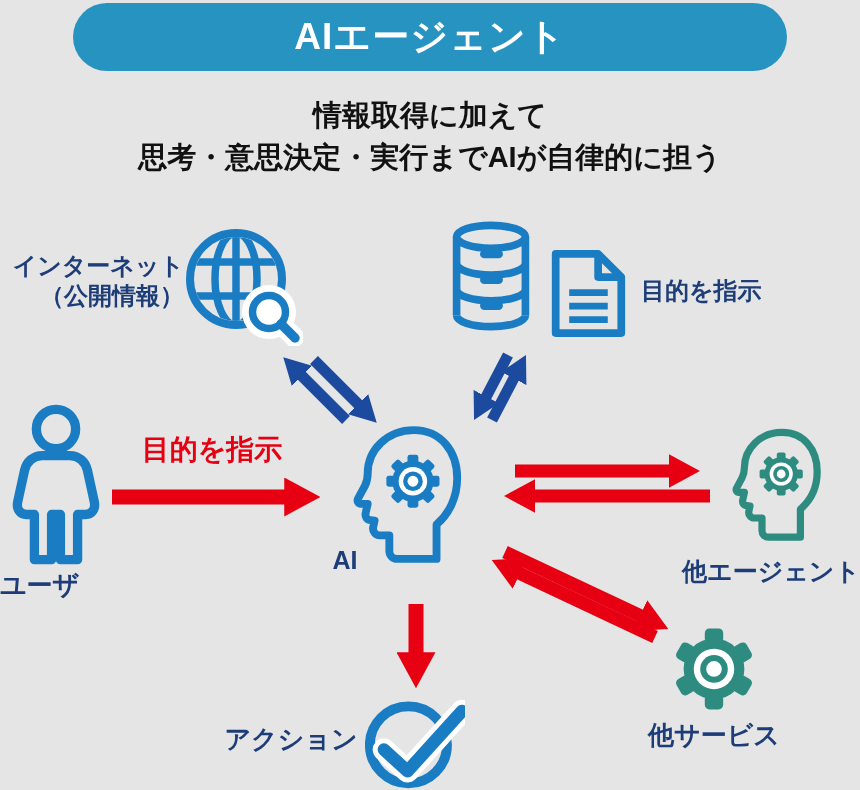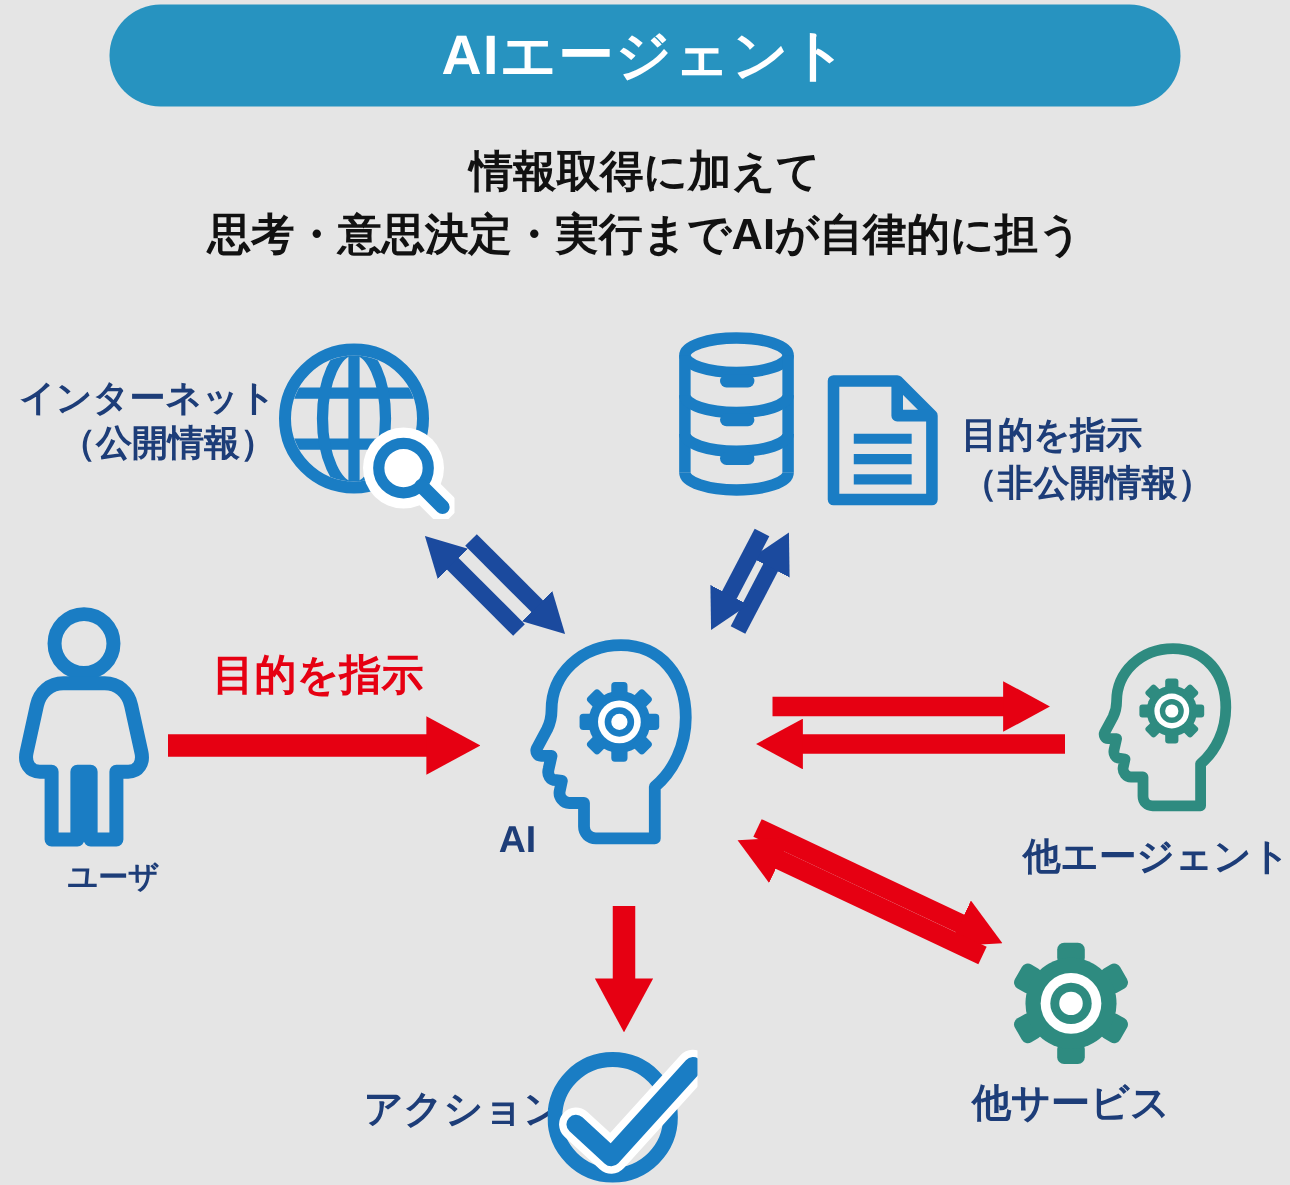--- a/index.html
+++ b/index.html
@@ -117,30 +117,29 @@
       <path d="M53,8 L53,32 L77,32"></path>
     </g>
     <g stroke="#1a7dc4" stroke-width="7">
       <line x1="23" y1="48" x2="63" y2="48"></line>
       <line x1="23" y1="62" x2="63" y2="62"></line>
       <line x1="23" y1="76" x2="63" y2="76"></line>
     </g>
   </svg>
   <div class="abs nlabel" style="left:641px;top:275px;width:215px;text-align:left;line-height:32px;">
     <div>目的を指示</div>
-    <div>（非公開情報）</div>
   </div>
 
   <svg class="abs ic" style="left:2px;top:402px;" width="108" height="168" viewBox="0 0 110 170">
     <g fill="none" stroke="#1a7dc4" stroke-width="9.5" stroke-linejoin="round">
       <circle cx="55" cy="27" r="20"></circle>
       <path d="M33,160 L33,114 L25,114 C18,114 14.5,108 16,101 L23,69 C25,60 32,54 41,54 L69,54 C78,54 85,60 87,69 L94,101 C95.5,108 92,114 85,114 L77,114 L77,160 L59.5,160 L59.5,114 L50.5,114 L50.5,160 Z"></path>
     </g>
   </svg>
-  <div class="abs nlabel" style="left:0px;top:570px;width:106px;text-align:right;font-size:20px;">ユーザ</div>
+  <div class="abs nlabel" style="left:0px;top:570px;width:106px;text-align:left;font-size:26px;">ユーザ</div>
 
   <div class="abs instr" style="left:128px;top:431px;width:168px;text-align:center;">目的を指示</div>
 
   <svg class="abs ic" style="left:350px;top:422px;" width="118" height="148" viewBox="0 0 120 150">
     <path d="M65,8 C38,8 18,28 18,52 C18,57 17,61 15,65 L8,78 C7,80.5 8.5,83 11,83 L18,83 L16,92 C15,96 17,99.5 21,99.5 L25,100 L23.5,107 C22.8,111 26,115 30,115 L40,115 L40,131 C40,135.5 43.5,139 48,139 L88,139 L88,104 C101,93 109,76 109,57 C109,29 92,8 65,8 Z" fill="none" stroke="#1a7dc4" stroke-width="8" stroke-linejoin="round"></path>
     <g transform="translate(64,60)">
       <circle r="21" fill="#1a7dc4"></circle>
       <g fill="#1a7dc4">
         <rect x="-5.5" y="-27" width="11" height="10" rx="2.5"></rect>
         <rect x="-5.5" y="-27" width="11" height="10" rx="2.5" transform="rotate(45)"></rect>
@@ -192,20 +191,20 @@
         <rect x="-10" y="-44" width="20" height="16" rx="5" transform="rotate(300)"></rect>
       </g>
       <circle r="33" fill="#2e8b80"></circle>
       <circle r="22" fill="#ffffff"></circle>
       <circle r="15" fill="#2e8b80"></circle>
       <circle r="8.5" fill="#ffffff"></circle>
     </g>
   </svg>
   <div class="abs nlabel" style="left:644px;top:720px;width:140px;text-align:center;font-size:26px;">他サービス</div>
 
-  <div class="abs nlabel" style="left:240px;top:724px;width:138px;text-align:center;font-size:26px;">アクション</div>
+  <div class="abs nlabel" style="left:222px;top:724px;width:138px;text-align:center;font-size:26px;">アクション</div>
   <svg class="abs ic" style="left:365px;top:696px;" width="100" height="94" viewBox="0 0 106 100">
     <circle cx="46" cy="52" r="41" fill="none" stroke="#1a7dc4" stroke-width="10.5"></circle>
     <path d="M20,57 L45,80 L103,16" fill="none" stroke="#ffffff" stroke-width="24" stroke-linecap="round" stroke-linejoin="round"></path>
     <path d="M20,57 L45,80 L103,16" fill="none" stroke="#1a7dc4" stroke-width="13.5" stroke-linecap="round" stroke-linejoin="round"></path>
   </svg>
 
 </div>
 
 </body></html>

